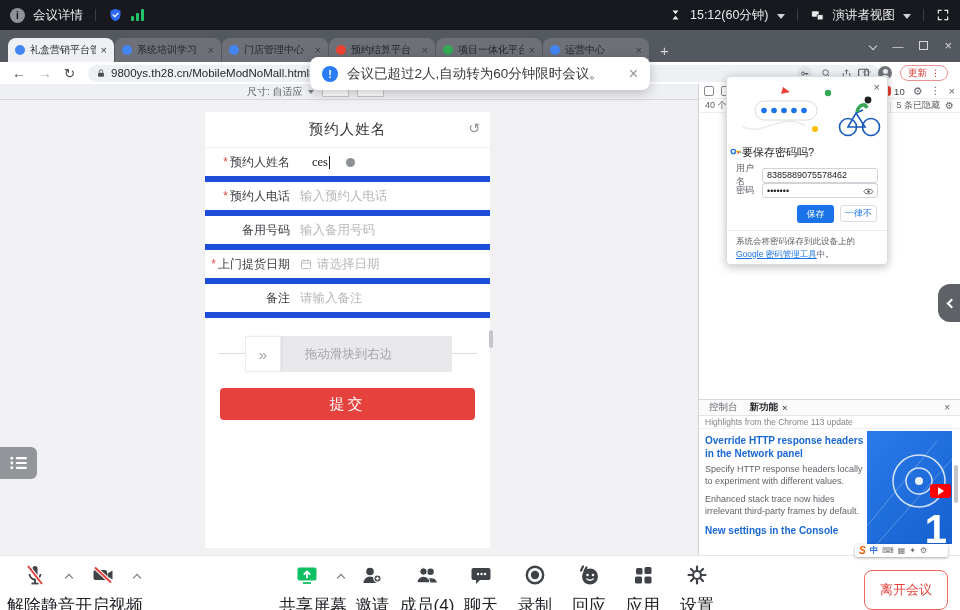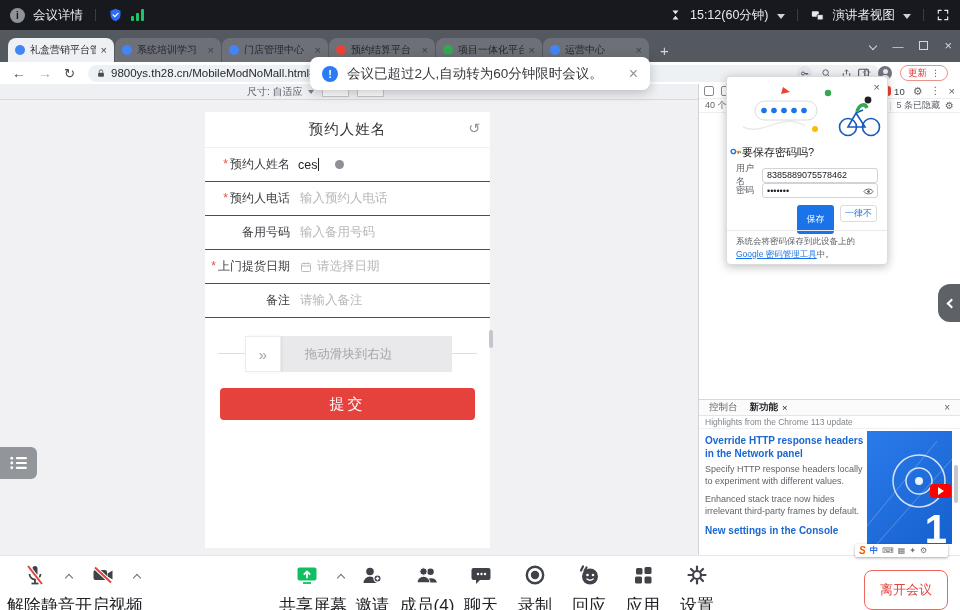--- a/index.html
+++ b/index.html
@@ -56,24 +56,24 @@
 .db-label { font-size:10px; color:#5a5e63; margin-left:247px; }
 .db-caret { width:0;height:0;border-left:3.5px solid transparent;border-right:3.5px solid transparent;border-top:4px solid #7c8085; margin-left:5px; }
 .db-input { width:27px; height:11px; background:#fff; border:1px solid #c6c9cd; margin-left:8px; }
 
 
 .pagearea { position:absolute; left:0; top:100px; width:698px; height:455px; background:#f1f1f3; z-index:2; }
 .formcard { position:absolute; left:205px; top:12px; width:285px; height:436px; background:#fff; }
 .fc-head { position:relative; height:36px; border-bottom:1px solid #f0f1f3; display:flex; align-items:center; justify-content:center; }
 .fc-title { font-size:14.5px; color:#333; letter-spacing:1px; }
 .fc-undo { position:absolute; right:10px; top:8px; font-size:14px; color:#8f9296; }
-.frow { position:relative; height:34px; display:flex; align-items:center; border-bottom:1px solid #1d4ed8; }
+.frow { position:relative; height:34px; display:flex; align-items:center; border-bottom:6px solid #1d4ed8; }
 .frow .lab { width:85px; text-align:right; font-size:12px; color:#3a3c40; flex:none; }
 .frow .req { color:#e34d46; margin-right:2px; font-size:12px; }
-.frow .val { margin-left:8px; font-size:12.5px; color:#232629; display:flex; align-items:center; }
+.frow .val { margin-left:22px; font-size:12.5px; color:#232629; display:flex; align-items:center;font-family:Liberation Serif, serif; }
 .frow .ph { margin-left:10px; font-size:12.5px; color:#b7b7b9; display:flex; align-items:center; gap:5px; }
 .cursorbar { display:inline-block; width:1px; height:13px; background:#222; margin-left:1px; }
 .graydot { display:inline-block; width:9px; height:9px; border-radius:50%; background:#8d9095; margin-left:16px; }
 .sliderzone { position:absolute; left:0; top:224px; width:285px; height:36px; }
 .slider-line { position:absolute; left:13px; right:13px; top:17px; height:1px; background:#dcdddf; }
 .slider-track { position:absolute; left:40px; top:0; width:207px; height:36px; background:#e9e9eb; display:flex; align-items:center; justify-content:center; }
 .slider-text { font-size:12.5px; color:#a3a5a9; }
 .slider-handle { position:absolute; left:40px; top:0; width:36px; height:36px; background:#fff; border:1px solid #ececee; display:flex; align-items:center; justify-content:center; font-size:15px; color:#9a9da2; box-shadow:1px 0 3px rgba(0,0,0,.06); }
 .submitbtn { position:absolute; left:15px; top:276px; width:255px; height:32px; background:#e5413d; border-radius:4px; color:#fff; font-size:15px; letter-spacing:3px; display:flex; align-items:center; justify-content:center; }
 .page-scroll { position:absolute; left:489px; top:230px; width:4px; height:18px; background:#c4c6ca; border-radius:2px; }
@@ -121,21 +121,21 @@
 .pwd { position:absolute; left:726px; top:76px; width:162px; height:189px; background:#fff; border:1px solid #dadce0; border-radius:4px; box-shadow:0 2px 10px rgba(0,0,0,.25); z-index:40; font-size:9.5px; }
 .pwd-close { position:absolute; right:7px; top:4px; font-size:11px; color:#5f6368; }
 .pwd-illu { position:absolute; left:8px; top:6px; }
 .pwd-titlerow { position:absolute; left:2px; top:68px; display:flex; align-items:flex-start; gap:0; }
 .pwd-title { font-size:11px; color:#202124; }
 .pwd-row { position:absolute; left:9px; display:flex; align-items:center; }
 .pwd-lab { width:26px; font-size:9px; color:#5f6368; flex:none; }
 .pwd-input { width:116px; height:15px; border:1px solid #d0d3d8; border-radius:3px; font-size:9px; color:#202124; display:flex; align-items:center; padding:0 4px; position:relative; background:#fff; }
 .pwd-eye { position:absolute; right:3px; top:2px; }
 .pwd-btns { position:absolute; right:10px; top:128px; display:flex; gap:6px; }
-.btn-save { width:37px; height:29px; background:#1a73e8; color:#fff; border-radius:3px; font-size:9px; display:flex; align-items:center; justify-content:center; }
+.btn-save { width:37px; height:18px; background:#1a73e8; color:#fff; border-radius:3px; font-size:9px; display:flex; align-items:center; justify-content:center; }
 .btn-never { width:37px; height:17px; background:#fff; color:#1a73e8; border:1px solid #dadce0; border-radius:3px; font-size:9px; display:flex; align-items:center; justify-content:center; }
 .pwd-div { position:absolute; left:0; top:153px; width:100%; height:1px; background:#e8eaed; }
 .pwd-foot { position:absolute; left:9px; top:158px; width:144px; font-size:8.5px; color:#5f6368; line-height:1.5; }
 .pwd-foot a { color:#1a73e8; text-decoration:underline; }
 
 
 .floatlist { position:absolute; left:0; top:447px; width:37px; height:32px; background:rgba(138,141,146,.92); border-radius:0 6px 6px 0; display:flex; align-items:center; justify-content:center; z-index:45; }
 .sidearrow { position:absolute; left:938px; top:284px; width:22px; height:38px; background:rgba(72,75,81,.88); border-radius:12px 0 0 12px; display:flex; align-items:center; justify-content:center; z-index:60; }
 .sidearrow .chv { color:#fff; width:7px; height:7px; border-width:2px; margin-left:4px; }
 

